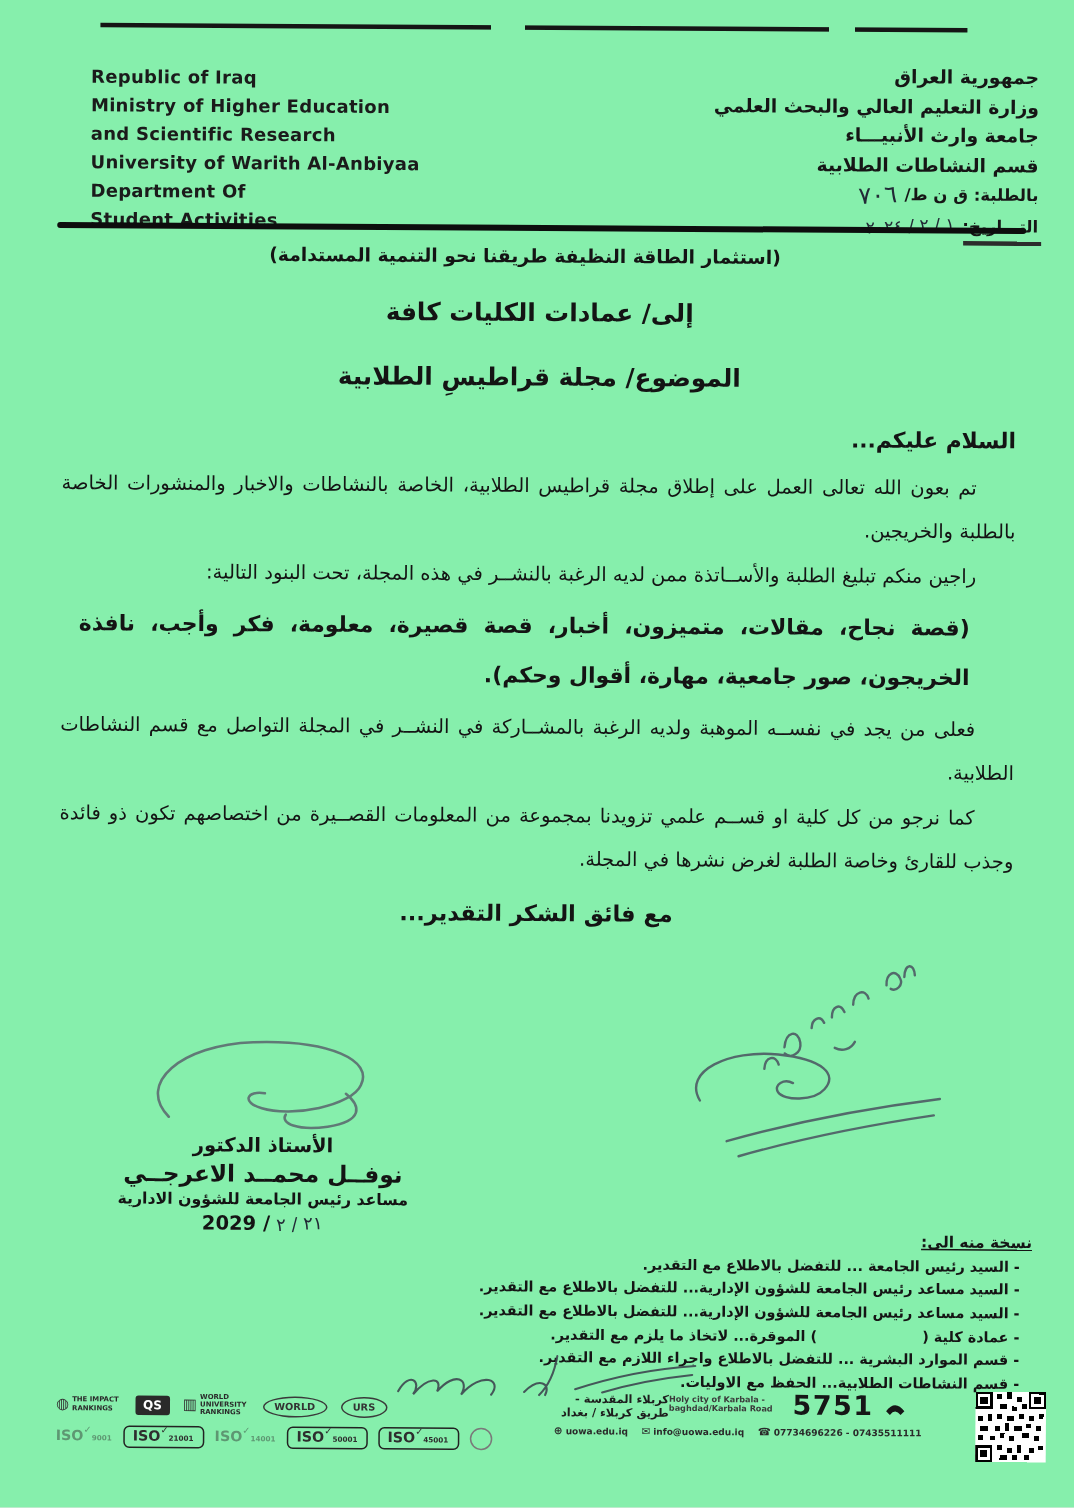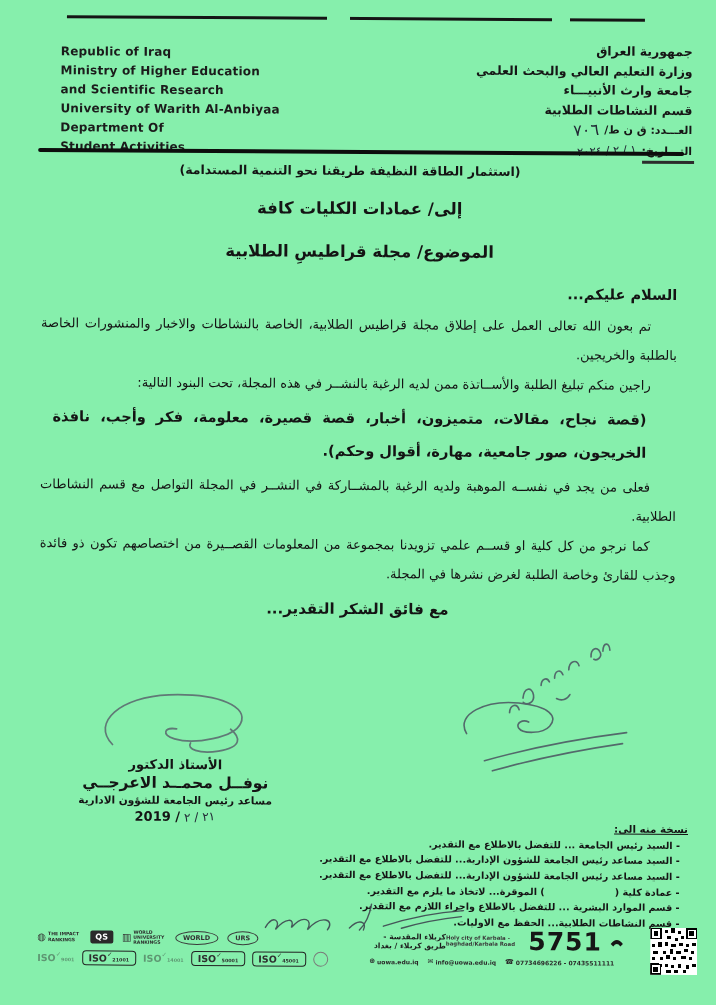--- a/index.html
+++ b/index.html
@@ -68,21 +68,21 @@
   .iso .chk{font-size:6.5px;transform:translateY(-5px);display:inline-block;}
   .iso.boxed{border:1.3px solid #222;border-radius:4px;padding:1px 5px;}
   .iso.faint{opacity:.45;}
   .ring{width:13px;height:13px;border:1.4px solid #7a7a7a;border-radius:50%;}
 
   .f-right{position:absolute;top:928px;left:372px;width:276px;}
   .fr-top{display:flex;align-items:center;gap:7px;}
   .addr{display:flex;width:152px;}
   .addr-ar{font-size:7.6px;font-weight:bold;direction:rtl;text-align:right;color:#1d1d1d;}
   .addr-en{font-size:5.4px;font-weight:bold;color:#3a3a3a;margin-top:2px;}
-  .big-num{font-size:25px;font-weight:bold;letter-spacing:1px;color:#161616;line-height:1;}
+  .big-num{font-size:18px;font-weight:bold;letter-spacing:1px;color:#161616;line-height:1;}
   .fr-contact{display:flex;align-items:center;gap:9px;margin-top:4px;font-size:6px;font-weight:bold;color:#2a2a2a;}
   .ci{display:flex;align-items:center;gap:2px;white-space:nowrap;}
   .ci .ic{font-size:7px;}
   .qr{position:absolute;top:926px;right:16px;width:47px;height:47px;}
 </style>
 </head>
 <body>
 
 <div class="page">
 <div class="tilt">
@@ -98,21 +98,21 @@
     <div>Student Activities</div>
   </div>
 
 
   <div class="hdr-ar">
     <div>جمهورية العراق</div>
     <div>وزارة التعليم العالي والبحث العلمي</div>
     <div>جامعة وارث الأنبيـــاء</div>
     <div>قسم النشاطات الطلابية</div>
     <div class="hdr-meta">
-      <span>العـــدد: ق ن ط/</span>
+      <span>بالطلبة: ق ن ط/</span>
       <span class="hand hand-num">٧٠٦</span>
     </div>
     <div class="hdr-meta">
       <span>التـــاريخ:</span>
       <span class="hand hand-date">١ / ٢ / ٢٠٢٤</span>
     </div>
   </div>
 
   <div class="divider"></div>
   <div class="divider-stub"></div>
@@ -150,21 +150,21 @@
       <g fill="none" stroke="#5a646d" stroke-width="1.7" stroke-linecap="round" opacity=".85">
         <path d="M24,60 C2,38 32,12 80,10 C132,8 160,22 152,38 C146,52 106,60 86,54 C72,50 76,42 88,44"></path>
         <path d="M142,44 C152,52 154,62 130,66 C110,69 98,64 102,58"></path>
       </g>
     </svg>
     <div class="sig-title">الأستاذ الدكتور</div>
     <div class="sig-name">نوفــل محمــد الاعرجــي</div>
     <div class="sig-pos">مساعد رئيس الجامعة للشؤون الادارية</div>
     <div class="sig-date" dir="rtl">
       <span class="hand">٢١ / ٢</span>
-      <span>/ 2019</span>
+      <span>/ 2029</span>
     </div>
   </div>
 
   <div class="cc">
     <div class="cc-head">نسخة منه الى:</div>
     <div class="cc-item">السيد رئيس الجامعة ... للتفضل بالاطلاع مع التقدير.</div>
     <div class="cc-item">السيد مساعد رئيس الجامعة للشؤون الإدارية... للتفضل بالاطلاع مع التقدير.</div>
     <div class="cc-item">السيد مساعد رئيس الجامعة للشؤون الإدارية... للتفضل بالاطلاع مع التقدير.</div>
     <div class="cc-item">عمادة كلية (&nbsp;&nbsp;&nbsp;&nbsp;&nbsp;&nbsp;&nbsp;&nbsp;&nbsp;&nbsp;&nbsp;&nbsp;&nbsp;&nbsp;&nbsp;&nbsp;&nbsp;&nbsp;&nbsp;&nbsp; ) الموقرة... لاتخاذ ما يلزم مع التقدير.</div>
     <div class="cc-item">قسم الموارد البشرية ... للتفضل بالاطلاع واجراء اللازم مع التقدير.</div>

